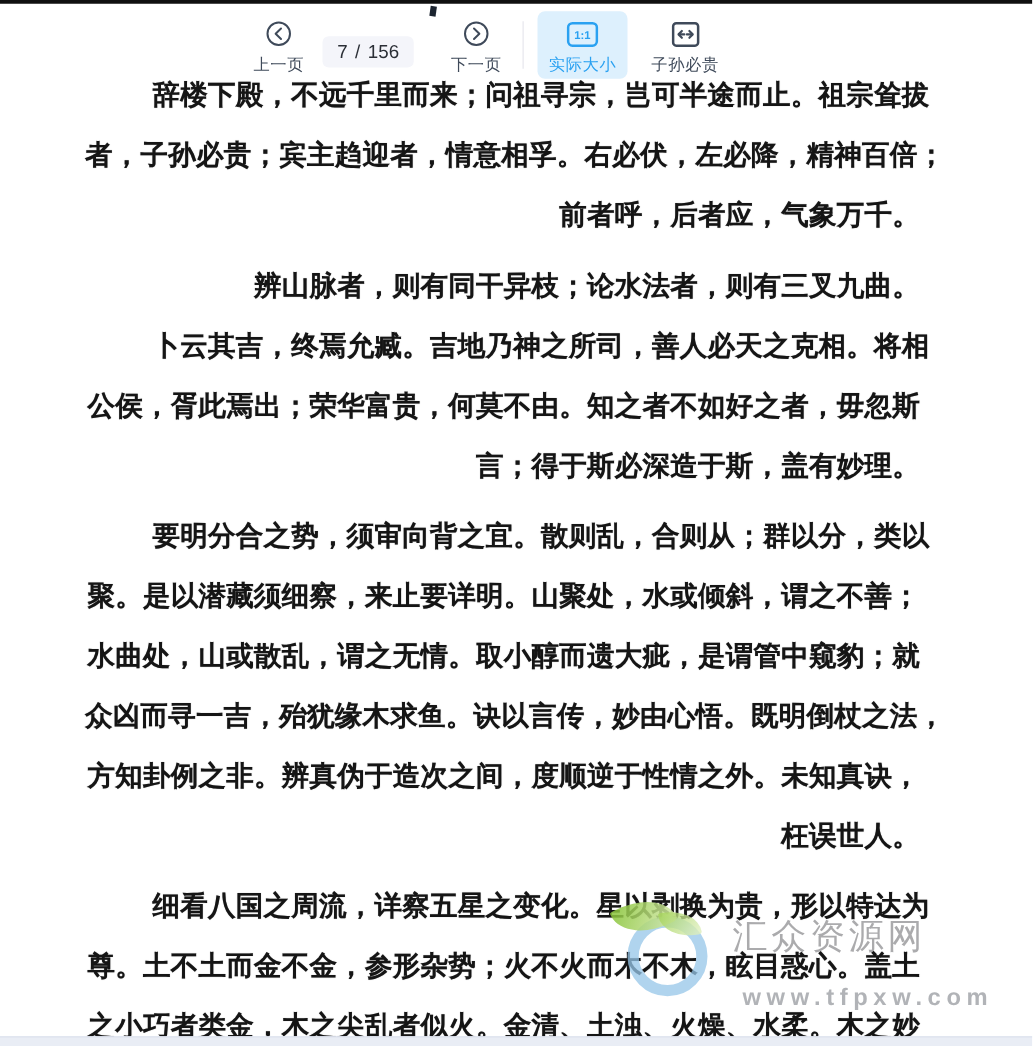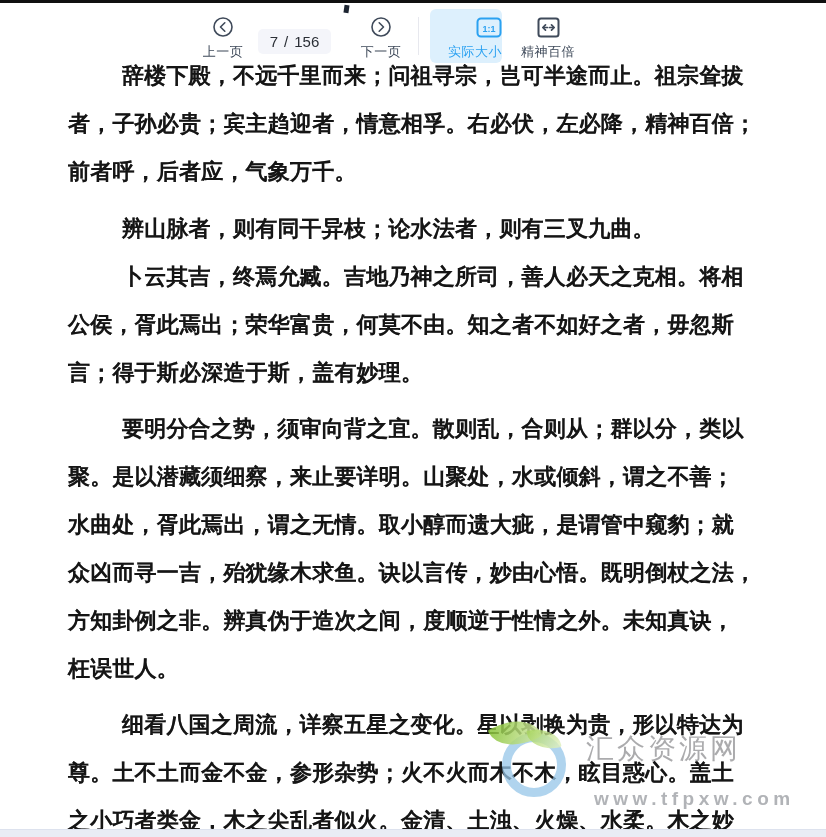--- a/index.html
+++ b/index.html
@@ -10,37 +10,37 @@
   
   .scan-edge-top { position:absolute; left:0; top:0; width:826px; height:3px; background:#101010; z-index:30; }
   .scan-speck { position:absolute; left:344px; top:5px; width:5px; height:8px; background:#1c2430; z-index:31; transform:rotate(8deg); }
 
   
   .toolbar { position:absolute; left:0; top:3px; width:826px; height:61px; background:#ffffff; z-index:20; }
   .tb-btn { position:absolute; top:6px; height:54px; display:flex; flex-direction:column; align-items:center;
     justify-content:flex-start; padding-top:6px; cursor:pointer; }
   .tb-btn .ic { height:24px; display:flex; align-items:center; justify-content:center; }
   .tb-btn .lb { margin-top:4px; font-size:13px; color:#3f4a5a; letter-spacing:0.5px; white-space:nowrap; }
-  .tb-btn.active { background:#ddf0fd; border-radius:6px;align-items:flex-end; }
+  .tb-btn.active { background:#ddf0fd; border-radius:6px; }
   .tb-btn.active .lb { color:#2aa1f1; }
   .btn-prev { left:194px; width:58px; }
   .btn-next { left:352px; width:58px; }
   .btn-actual { left:430px; width:72px; }
   .btn-fitw  { left:512px; width:72px; }
   .btn-fitp  { left:592px; width:72px; }
   .page-box { position:absolute; left:258px; top:26px; width:73px; height:25px; background:#f4f5fa;
     border-radius:5px; display:flex; align-items:center; justify-content:center; gap:6px;
     font-size:15px; color:#2b2f36; cursor:text; }
   .tb-divider { position:absolute; left:418px; top:14px; width:1px; height:38px; background:#e7e8ee; }
 
   
   .doc { position:absolute; left:68px; top:52px; width:668px; z-index:5;
     font-size:22px; font-weight:bold; color:#151515; letter-spacing:0.2px;
     text-shadow:0 0 0.6px rgba(20,20,20,0.55); }
-  .ln { height:48px; line-height:48px; white-space:nowrap; }
+  .ln { height:48px; line-height:48px; white-space:nowrap;text-align:right; }
   .ln.indent { padding-left:54px; }
   .ln.gap9 { margin-top:9px; }
   .ln.gap8 { margin-top:8px; }
 
   
   .watermark { position:absolute; left:478px; top:716px; width:348px; height:84px; z-index:8; pointer-events:none; }
   .wm-ring { position:absolute; left:24px; top:17px; width:64px; height:64px; border-radius:50%;
     border:9px solid rgba(150,198,232,0.75); }
   .wm-leaf1 { position:absolute; left:14px; top:2px; width:46px; height:30px;
     background:linear-gradient(135deg,#8cc63e 10%,#cfe6a0 90%); opacity:0.85;
@@ -108,37 +108,37 @@
     <div class="tb-btn btn-fitw">
       <span class="ic">
         <svg width="23" height="21" viewBox="0 0 23 21" fill="none">
           <rect x="1.5" y="1.5" width="20" height="18" rx="2.5" stroke="#3f4a5a" stroke-width="2"></rect>
           <polyline points="8.5,7.8 5.8,10.5 8.5,13.2" stroke="#3f4a5a" stroke-width="1.7" fill="none" stroke-linecap="round" stroke-linejoin="round"></polyline>
           <polyline points="14.5,7.8 17.2,10.5 14.5,13.2" stroke="#3f4a5a" stroke-width="1.7" fill="none" stroke-linecap="round" stroke-linejoin="round"></polyline>
           <line x1="6.5" y1="10.5" x2="10.5" y2="10.5" stroke="#3f4a5a" stroke-width="1.7" stroke-linecap="round"></line>
           <line x1="12.5" y1="10.5" x2="16.5" y2="10.5" stroke="#3f4a5a" stroke-width="1.7" stroke-linecap="round"></line>
         </svg>
       </span>
-      <span class="lb">精神百倍</span>
+      <span class="lb">子孙必贵</span>
     </div>
 
 
   </div>
 
   <div class="doc">
     <div class="ln indent">辞楼下殿，不远千里而来；问祖寻宗，岂可半途而止。祖宗耸拔</div>
     <div class="ln">者，子孙必贵；宾主趋迎者，情意相孚。右必伏，左必降，精神百倍；</div>
     <div class="ln">前者呼，后者应，气象万千。</div>
     <div class="ln indent gap9">辨山脉者，则有同干异枝；论水法者，则有三叉九曲。</div>
     <div class="ln indent">卜云其吉，终焉允臧。吉地乃神之所司，善人必天之克相。将相</div>
     <div class="ln">公侯，胥此焉出；荣华富贵，何莫不由。知之者不如好之者，毋忽斯</div>
     <div class="ln">言；得于斯必深造于斯，盖有妙理。</div>
     <div class="ln indent gap8">要明分合之势，须审向背之宜。散则乱，合则从；群以分，类以</div>
     <div class="ln">聚。是以潜藏须细察，来止要详明。山聚处，水或倾斜，谓之不善；</div>
-    <div class="ln">水曲处，胥此焉出，谓之无情。取小醇而遗大疵，是谓管中窥豹；就</div>
+    <div class="ln">水曲处，山或散乱，谓之无情。取小醇而遗大疵，是谓管中窥豹；就</div>
     <div class="ln">众凶而寻一吉，殆犹缘木求鱼。诀以言传，妙由心悟。既明倒杖之法，</div>
     <div class="ln">方知卦例之非。辨真伪于造次之间，度顺逆于性情之外。未知真诀，</div>
     <div class="ln">枉误世人。</div>
     <div class="ln indent gap8">细看八国之周流，详察五星之变化。星以剥换为贵，形以特达为</div>
     <div class="ln">尊。土不土而金不金，参形杂势；火不火而木不木，眩目惑心。盖土</div>
     <div class="ln">之小巧者类金，木之尖乱者似火。金清、土浊、火燥、水柔。木之妙</div>
   </div>
 
   <div class="watermark">
     <div class="wm-ring"></div>

